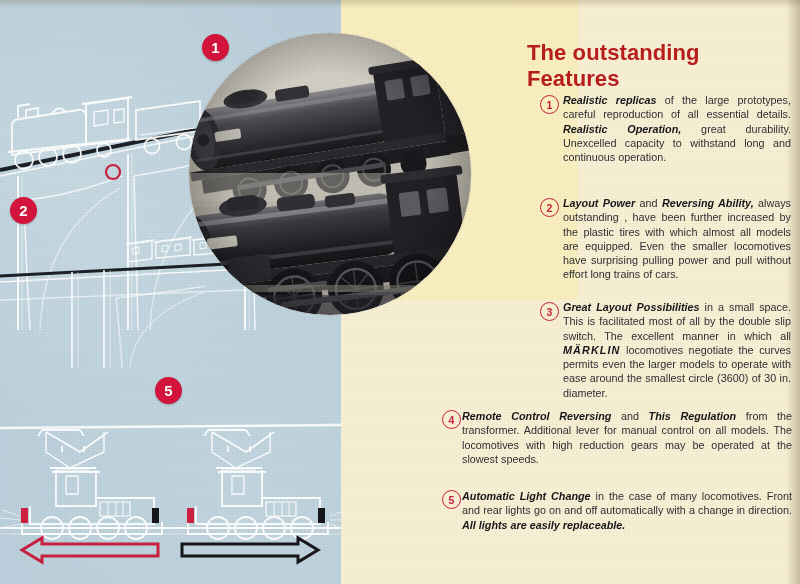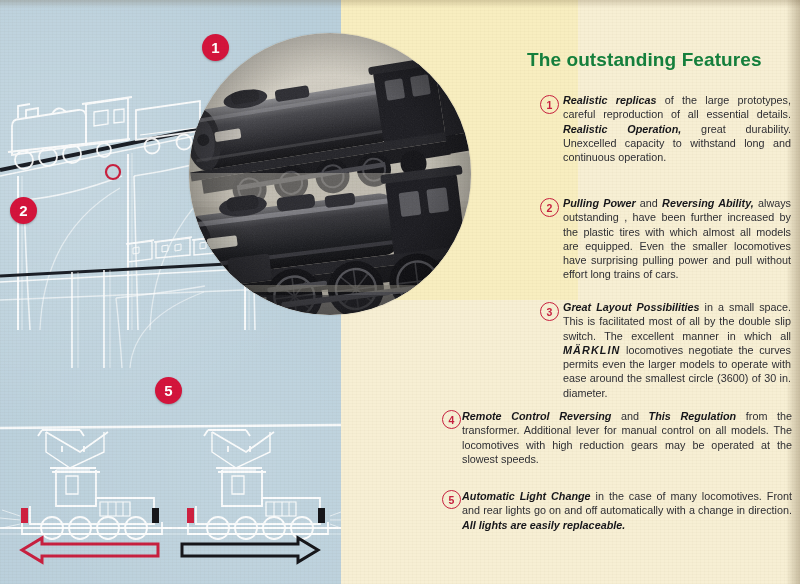--- a/index.html
+++ b/index.html
@@ -73,23 +73,22 @@
     position:absolute;width:17px;height:17px;border-radius:50%;
     border:1.6px solid #c8203f;color:#c8203f;
     font-size:10.5px;font-weight:600;
     display:flex;align-items:center;justify-content:center;
     font-family:"Liberation Sans",sans-serif;
   }
 
   
   .headline{
     position:absolute;left:527px;top:40px;width:260px;
-    font-size:19px;font-weight:bold;color:#15803d;
+    font-size:22px;font-weight:bold;color:#b91c1c;
     letter-spacing:.1px;
-    margin-top:9px;
   }
   .feature{position:absolute;color:#2b2b30;}
   .feature .body{
     font-size:10.8px;line-height:14.3px;
     text-align:justify;color:#2e2e33;
     font-family:"Liberation Sans",sans-serif;
   }
   .feature .body b{font-weight:bold;color:#16161a;font-style:italic;}
   .feature .body .spaced{letter-spacing:1.1px;font-weight:bold;}
 
@@ -492,21 +491,21 @@
   <div class="marker-outline mo1">1</div>
   <div class="feature f1">
     <div class="body">
       <b>Realistic replicas</b><span> of the large prototypes, careful reproduction of all essential details. </span><b>Realistic Operation,</b><span> great durability. Unexcelled capacity to withstand long and continuous operation.</span>
     </div>
   </div>
 
   <div class="marker-outline mo2">2</div>
   <div class="feature f2">
     <div class="body">
-      <b>Pulling Power</b><span> and </span><b>Reversing Ability,</b><span> always outstanding , have been further increased by the plastic tires with which almost all models are equipped. Even the smaller locomotives have surprising pulling power and pull without effort long trains of cars.</span>
+      <b>Layout Power</b><span> and </span><b>Reversing Ability,</b><span> always outstanding , have been further increased by the plastic tires with which almost all models are equipped. Even the smaller locomotives have surprising pulling power and pull without effort long trains of cars.</span>
     </div>
   </div>
 
   <div class="marker-outline mo3">3</div>
   <div class="feature f3">
     <div class="body">
       <b>Great Layout Possibilities</b><span> in a small space. This is facilitated most of all by the double slip switch. The excellent manner in which all </span><b class="spaced">MÄRKLIN</b><span> locomotives negotiate the curves permits even the larger models to operate with ease around the smallest circle (3600) of 30 in. diameter.</span>
     </div>
   </div>
 

